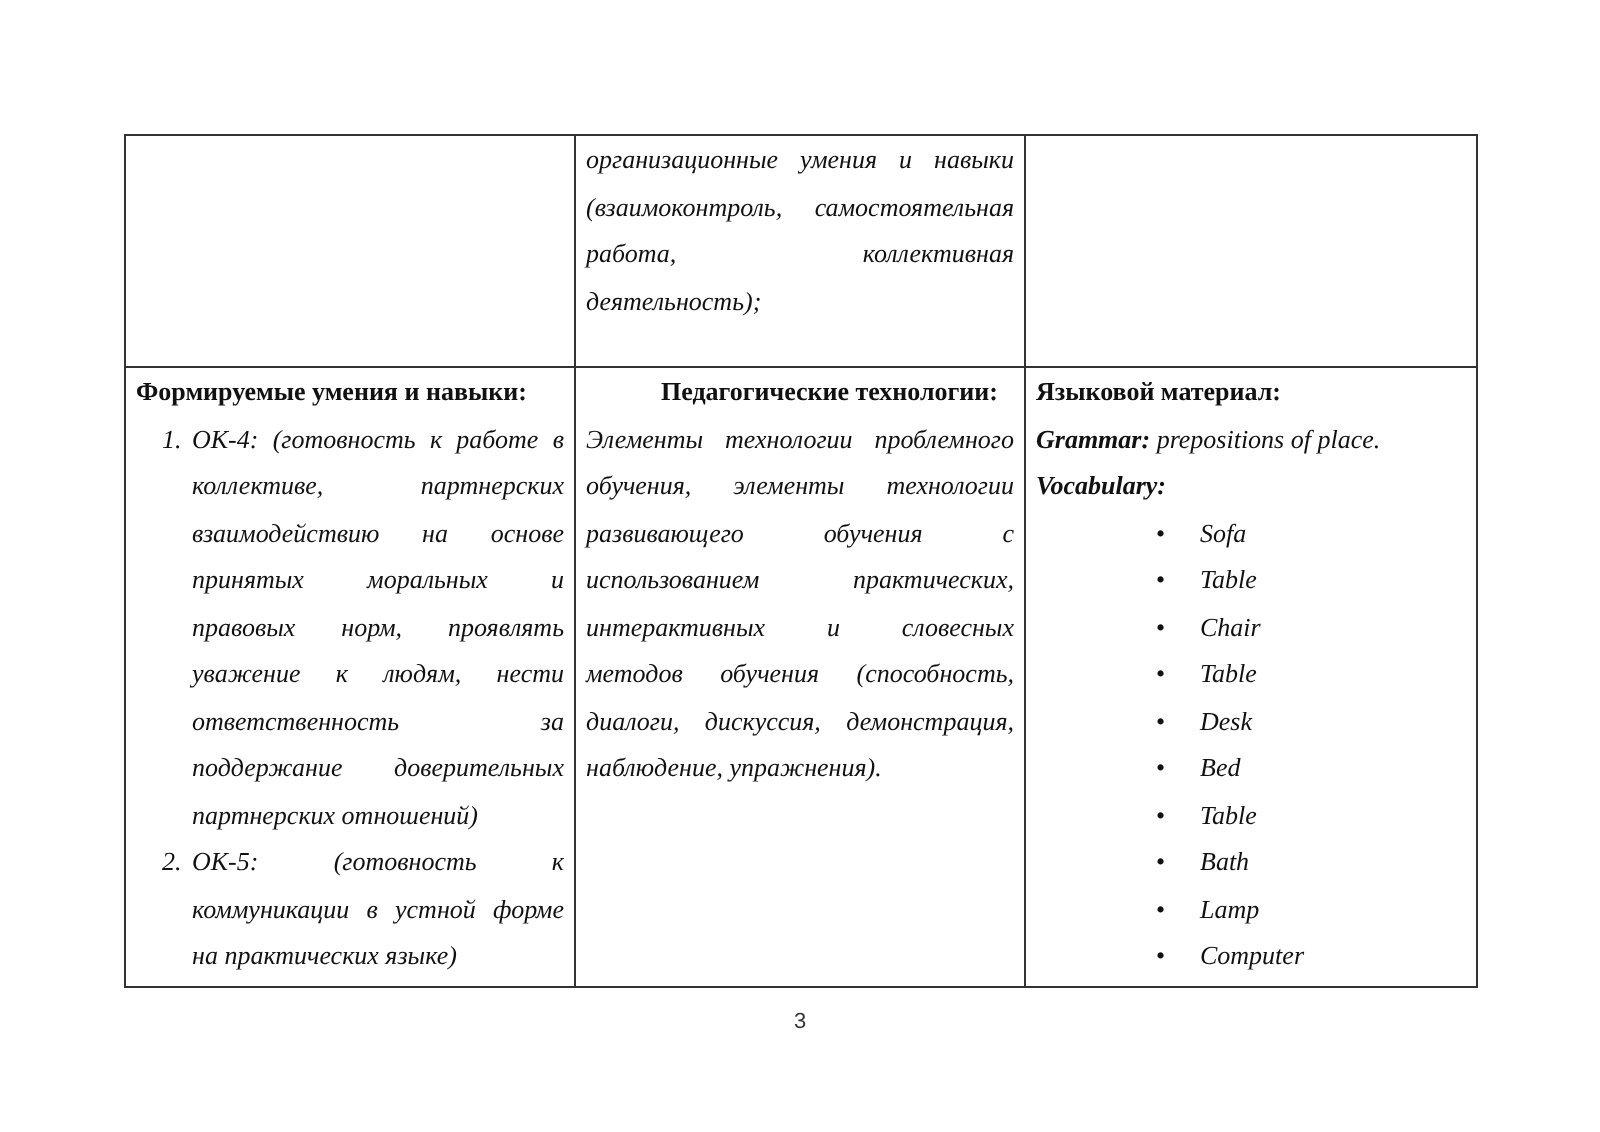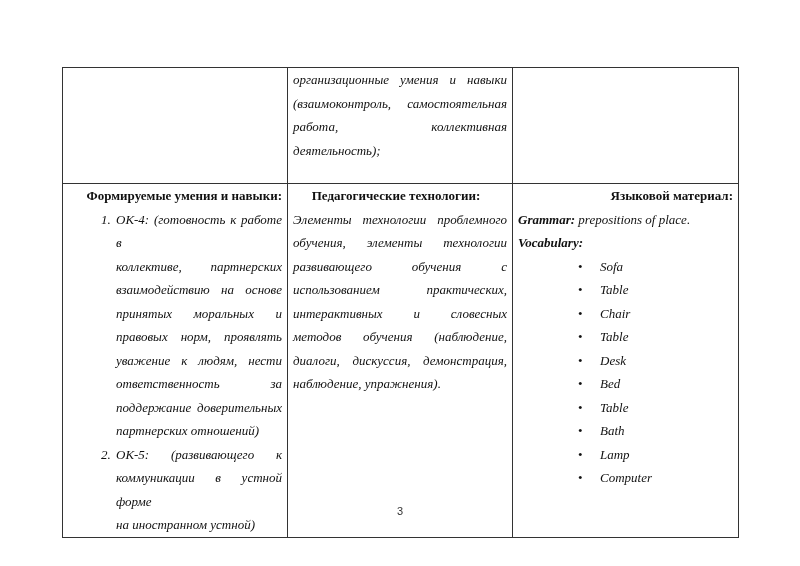--- a/index.html
+++ b/index.html
@@ -13,23 +13,23 @@
     width: 676px; border-collapse: collapse; table-layout: fixed;
   }
   table.doc-table td {
     border: 1.3px solid #333; vertical-align: top; padding: 0 5px;
     font-size: 13px; line-height: 23.5px;
   }
   col.c1 { width: 225px; } col.c2 { width: 225px; } col.c3 { width: 226px; }
   tr.row-top td { height: 115px; padding-top: 0; }
   tr.row-main td { height: 309px; }
   .italic { font-style: italic; }
-  .hdr { font-weight: bold; text-align: right; font-size: 13px; }
+  .hdr { font-weight: bold; text-align: left; font-size: 13px; }
   ol.skills { margin: 0; padding-left: 26px; }
-  ol.skills li { font-style: italic; text-align: justify; padding-left: 2px; margin-left: 20px; }
+  ol.skills li { font-style: italic; text-align: justify; padding-left: 2px; }
   .line { display: block; text-align: justify; text-align-last: justify; }
   .line.last { text-align-last: left; }
   .gram b { font-style: italic; text-align: right; }
   ul.vocab { margin: 0; padding-left: 46px; list-style: none; }
   ul.vocab li { position: relative; font-style: italic; margin-left: 36px; }
   ul.vocab li::before { content: "\2022"; position: absolute; left: -22px; font-style: normal; font-size: 13px; }
   .page-number {
     position: absolute; left: 392px; top: 505px; width: 16px; text-align: center;
     font-family: "Liberation Sans", "DejaVu Sans", sans-serif; font-size: 11px; color: #333;
   }
@@ -64,35 +64,35 @@
             <span class="line">коллективе, партнерских</span>
             <span class="line">взаимодействию на основе</span>
             <span class="line">принятых моральных и</span>
             <span class="line">правовых норм, проявлять</span>
             <span class="line">уважение к людям, нести</span>
             <span class="line">ответственность за</span>
             <span class="line">поддержание доверительных</span>
             <span class="line last">партнерских отношений)</span>
           </li>
           <li>
-            <span class="line">ОК-5: (развивающего к</span>
+            <span class="line">ОК-5: (готовность к</span>
             <span class="line">коммуникации в устной форме</span>
-            <span class="line last">на иностранном устной)</span>
+            <span class="line last">на практических языке)</span>
           </li>
         </ol>
       </td>
       <td>
-        <div class="hdr" style="text-align:center;padding-right:8px;">Педагогические технологии:</div>
+        <div class="hdr" style="text-align:right;padding-right:8px;">Педагогические технологии:</div>
         <div class="italic">
           <span class="line">Элементы технологии проблемного</span>
           <span class="line">обучения, элементы технологии</span>
           <span class="line">развивающего обучения с</span>
           <span class="line">использованием практических,</span>
           <span class="line">интерактивных и словесных</span>
-          <span class="line">методов обучения (наблюдение,</span>
+          <span class="line">методов обучения (способность,</span>
           <span class="line">диалоги, дискуссия, демонстрация,</span>
           <span class="line last">наблюдение, упражнения).</span>
         </div>
       </td>
       <td>
         <div class="hdr">Языковой материал:</div>
         <div class="gram"><b>Grammar:</b><span class="italic"> prepositions of place.</span></div>
         <div class="gram"><b>Vocabulary:</b></div>
         <ul class="vocab">
           <li>Sofa</li>

